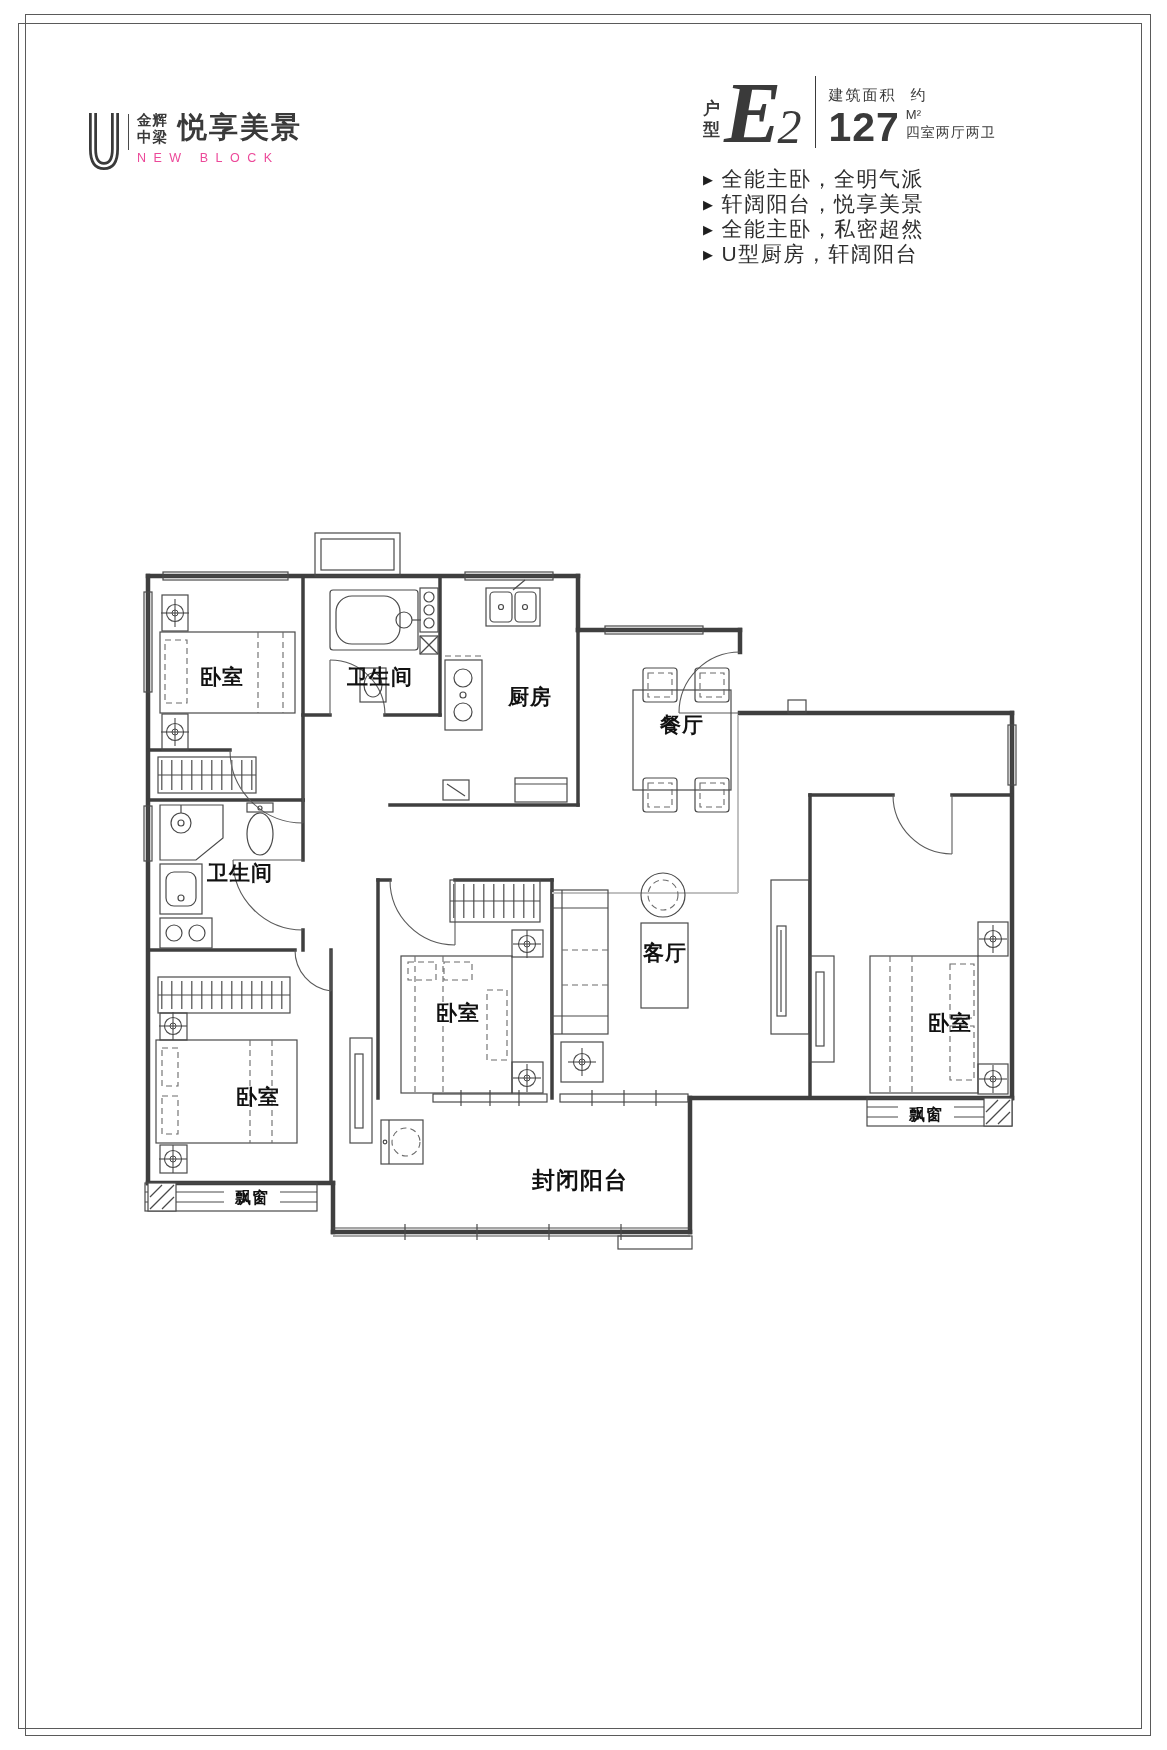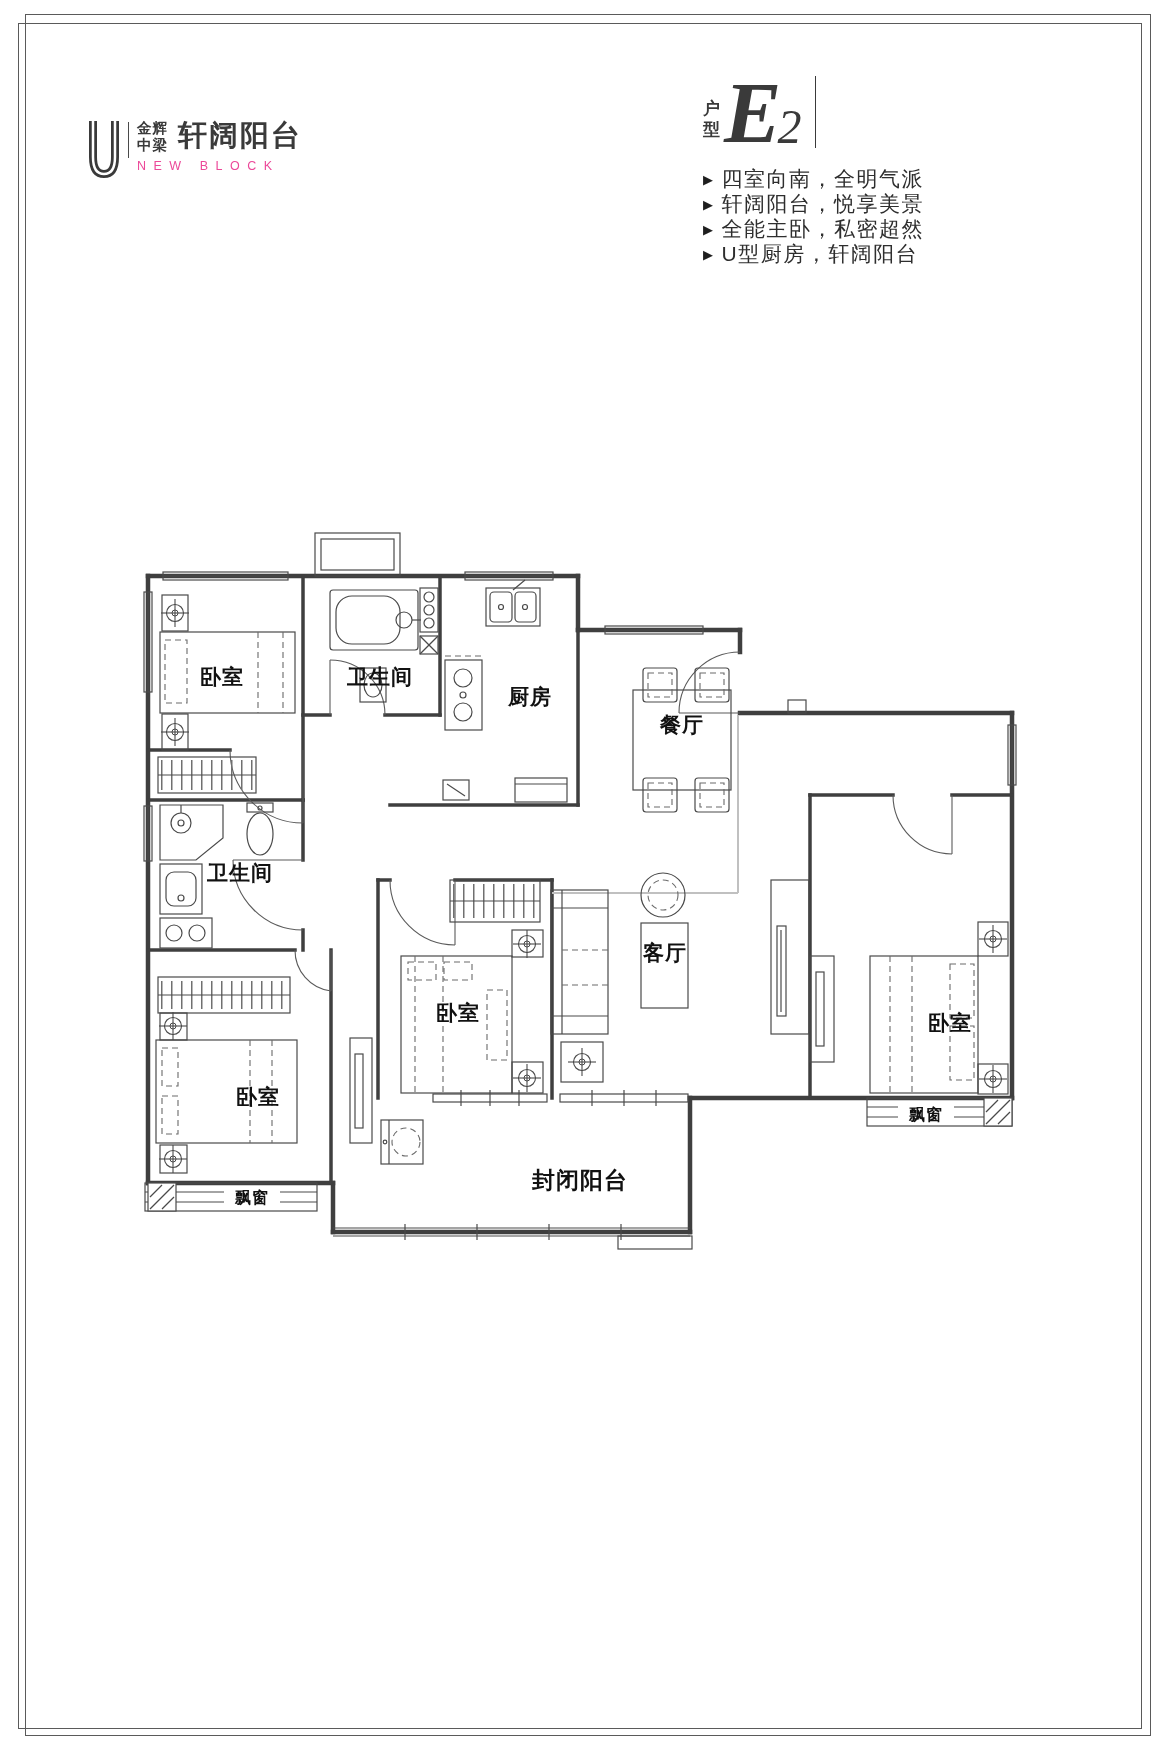--- a/index.html
+++ b/index.html
@@ -5,21 +5,21 @@
   html,body{margin:0;padding:0;}
   body{
     width:1167px;height:1750px;background:#ffffff;position:relative;overflow:hidden;
     font-family:"Liberation Sans","DejaVu Sans",sans-serif;color:#3a3a3a;
   }
   .frame{position:absolute;border:1px solid #5a5a5a;pointer-events:none;}
   .frame-a{left:18px;top:23px;width:1122px;height:1704px;}
   .frame-b{left:25px;top:14px;width:1124px;height:1720px;}
 
   
-  .logo{position:absolute;left:88px;top:120px;display:flex;align-items:flex-start;}
+  .logo{position:absolute;left:88px;top:112px;display:flex;align-items:flex-start;}
   .logo-mark{flex:0 0 auto;margin-right:8px;}
   .logo-divider{width:1px;background:#4a4a4a;height:36px;margin:2px 8px 0 0;}
   .logo-text-col{display:flex;flex-direction:column;}
   .logo-row{display:flex;align-items:flex-start;}
   .brand-cn{font-size:14.5px;font-weight:700;line-height:1.15;letter-spacing:1px;color:#3a3a3a;}
   .logo-name{font-size:29px;font-weight:700;letter-spacing:2px;line-height:1.1;margin-left:10px;color:#3a3a3a;}
   .logo-sub{font-size:12.5px;letter-spacing:7.5px;margin-top:6px;color:#ec4899;}
 
   
   .unit{position:absolute;left:703px;top:76px;display:flex;align-items:flex-end;}
@@ -72,40 +72,50 @@
       <path d="M5,1 V37 Q5,54 16,54 Q27,54 27,37 V1" fill="none" stroke="#ffffff" stroke-width="2.5"></path>
     </svg>
   </span>
   <span class="logo-divider"></span>
   <div class="logo-text-col">
     <div class="logo-row">
       <div class="brand-cn">
         <div>金辉</div>
         <div>中梁</div>
       </div>
-      <div class="logo-name">轩阔阳台</div>
+      <div class="logo-name">悦享美景</div>
     </div>
     <div class="logo-sub">NEW BLOCK</div>
   </div>
 </header>
 
 <div class="unit">
   <div class="unit-type-label">
     <div>户</div>
     <div>型</div>
   </div>
   <div class="unit-letter">E</div>
   <div class="unit-number">2</div>
   <div class="unit-divider"></div>
+  <div class="unit-right">
+    <div class="area-title-row"><span>建筑面积</span><span class="area-approx">约</span></div>
+    <div class="area-main">
+      <span class="area-value">127</span>
+      <span class="area-side">
+        <span class="area-unit">M²</span>
+        <span class="layout-summary">四室两厅两卫</span>
+      </span>
+    </div>
+  </div>
 </div>
 
 <ul class="features">
   <li>
       <span class="feat-marker">▶</span>
-      <span>四室向南，全明气派</span>
+      <span>全能主卧，全明气派</span>
     </li>
   <li>
       <span class="feat-marker">▶</span>
       <span>轩阔阳台，悦享美景</span>
     </li>
   <li>
       <span class="feat-marker">▶</span>
       <span>全能主卧，私密超然</span>
     </li>
   <li>

